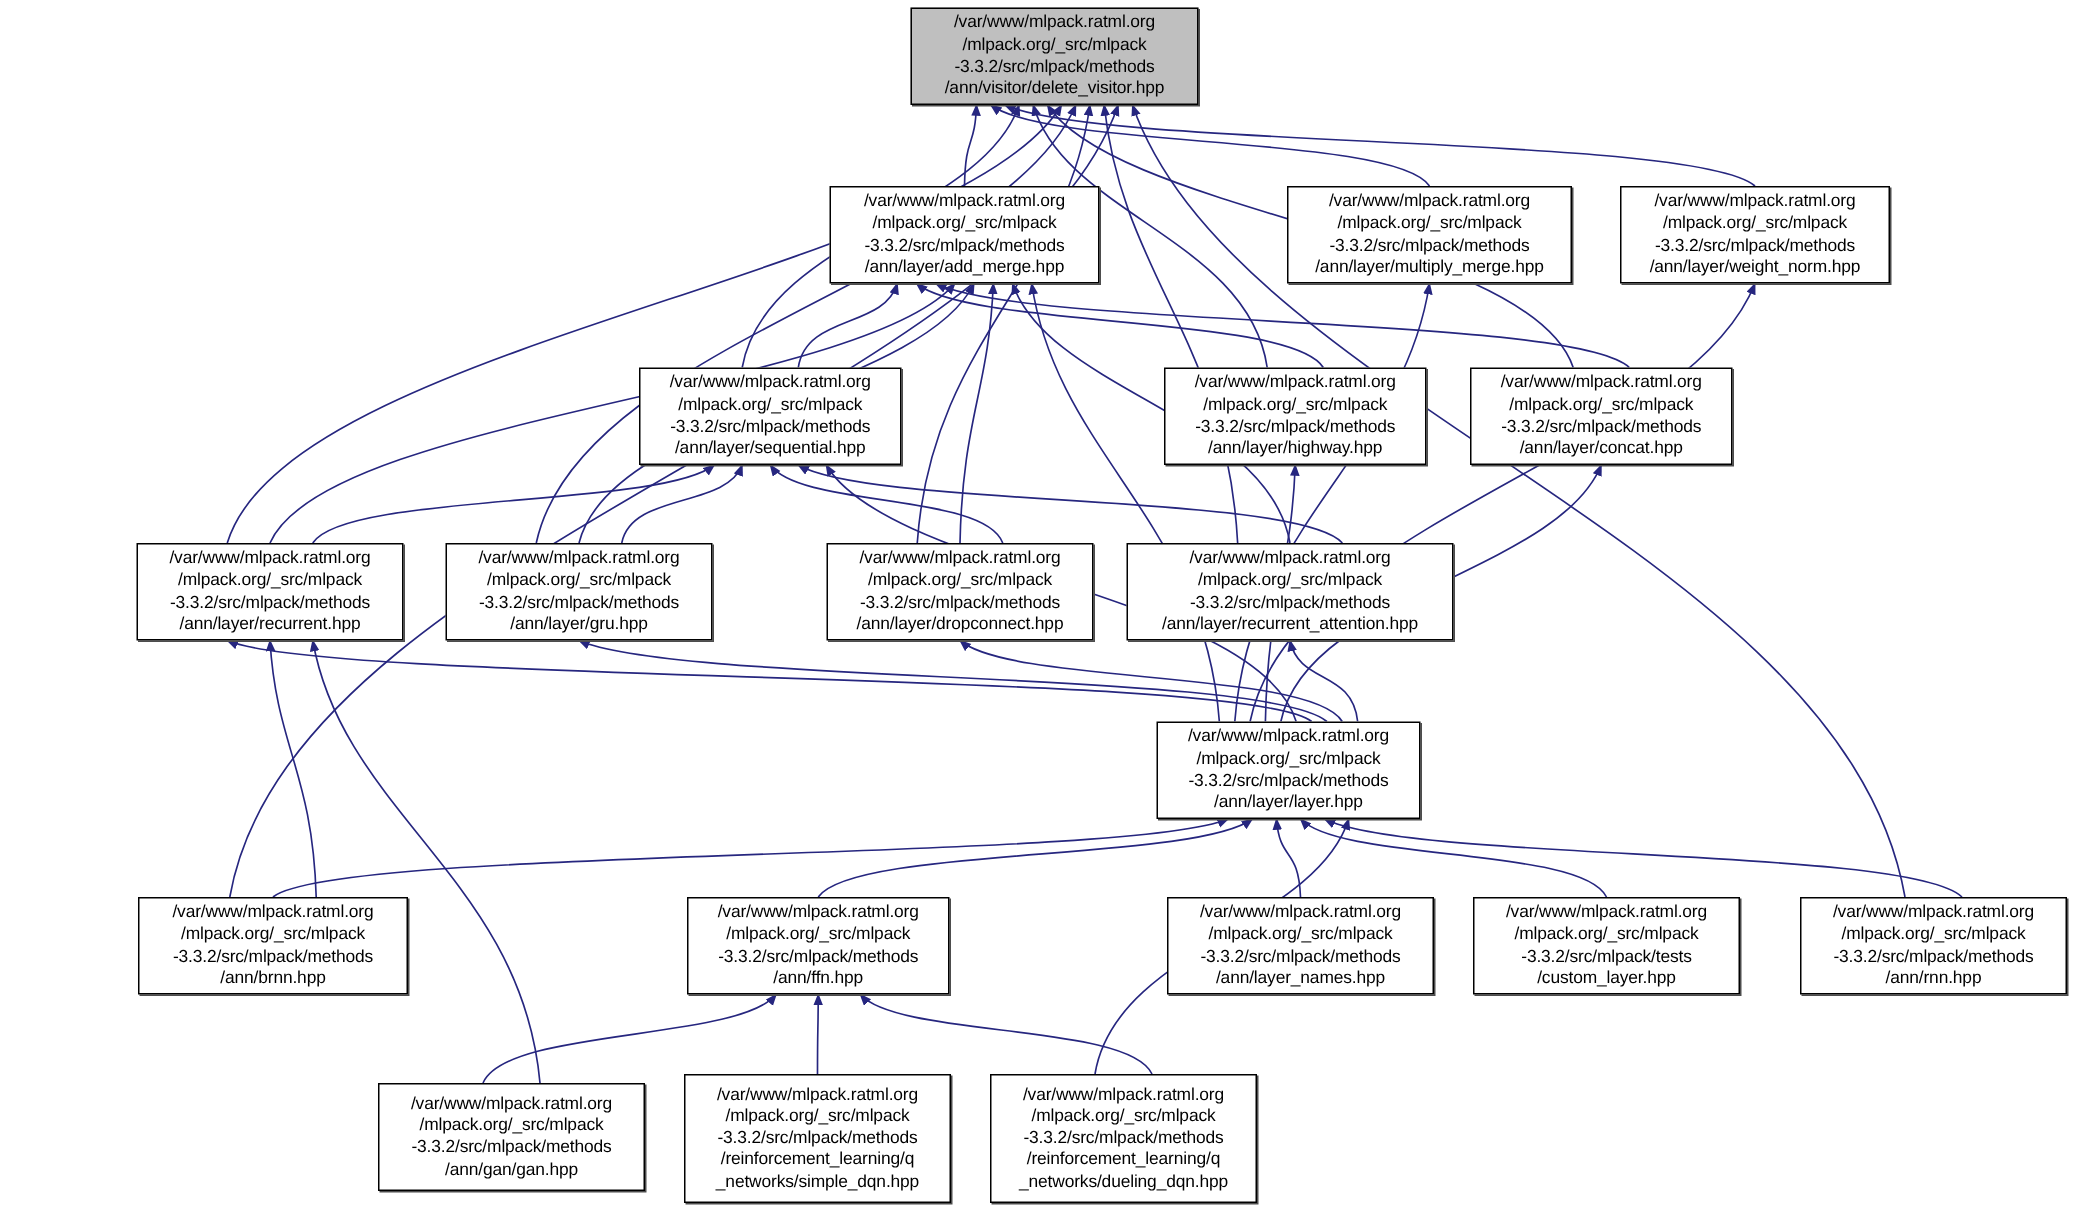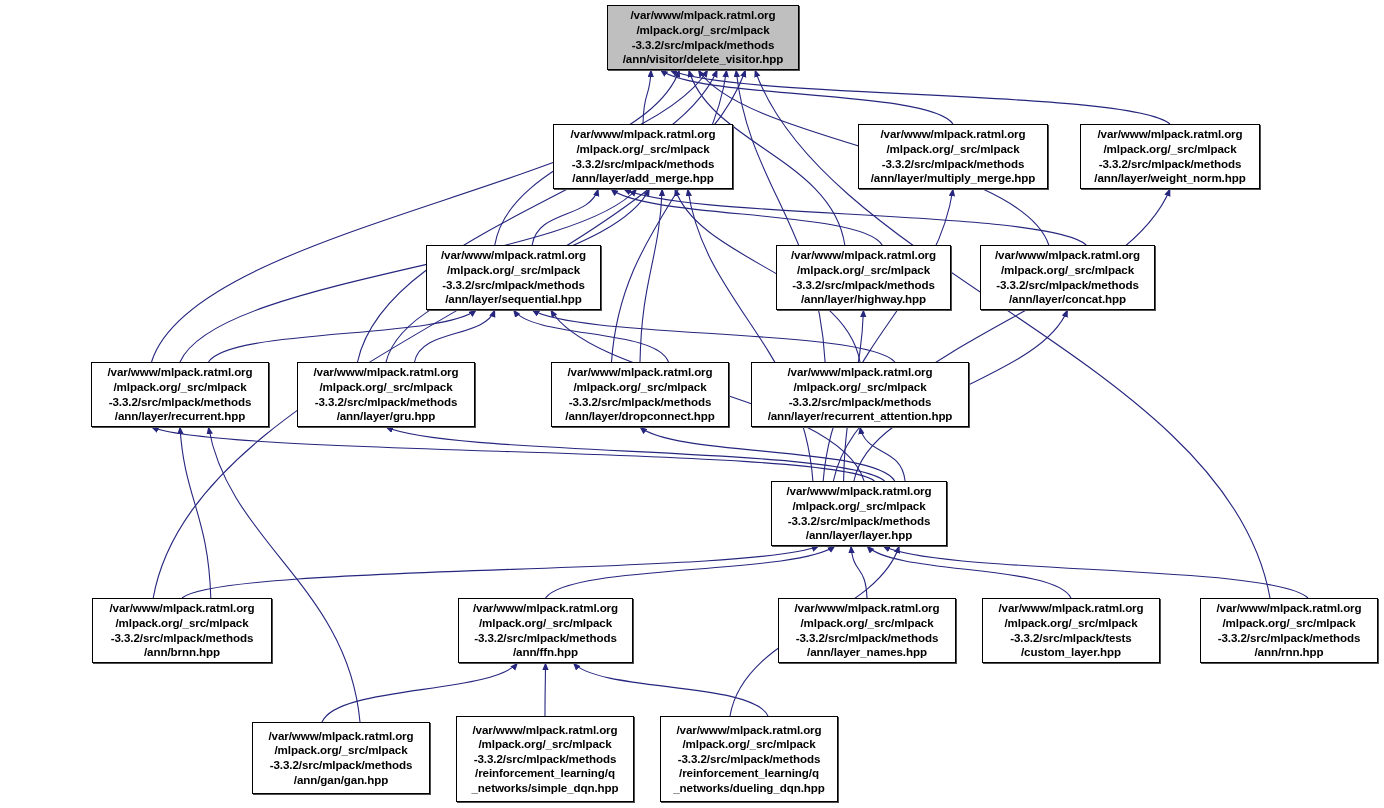--- a/index.html
+++ b/index.html
@@ -1,18 +1,18 @@
 <!DOCTYPE html>
 <html><head>
 <meta charset="utf-8">
 <style>
   html,body{margin:0;padding:0;background:#ffffff;}
   body{width:1384px;height:808px;overflow:hidden;
        font-family:"Liberation Sans","DejaVu Sans",sans-serif;}
-  #graph{position:relative;width:1196px;height:808px;font-weight:bold;}
+  #graph{position:relative;width:1196px;height:808px;}
   svg#edges{position:absolute;left:0;top:0;width:1384px;height:808px;}
   .node{position:absolute;box-sizing:border-box;background:#ffffff;
         border:1px solid #000000;box-shadow:1px 1px 0 0 #4d4d4d;
         display:flex;align-items:center;justify-content:center;}
   .node.root{background:#bfbfbf;border:1px solid #000000;}
   .node .label{font-size:11.6px;line-height:14.6px;color:#000000;
         text-align:center;white-space:pre-line;letter-spacing:-0.1px;}
 </style>
 </head>
 <body>

